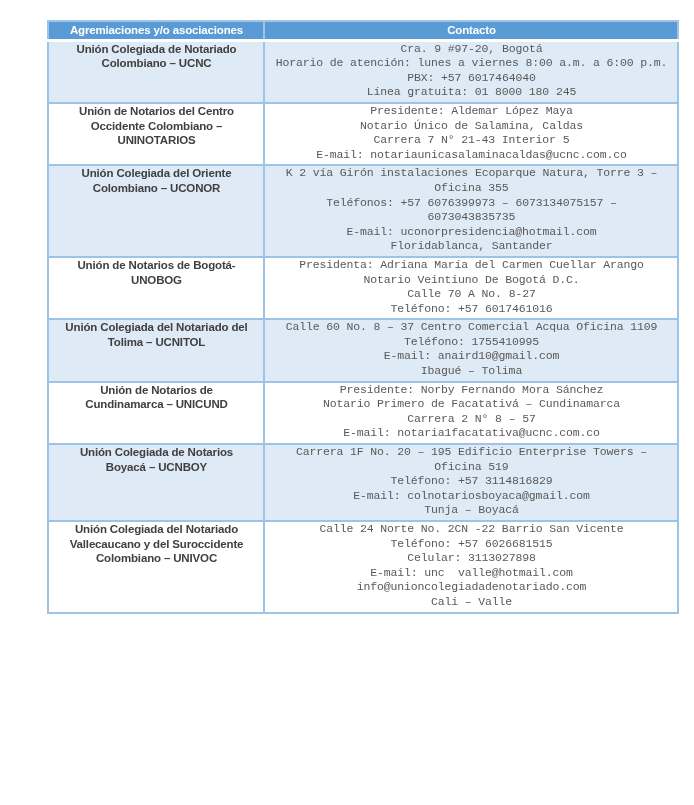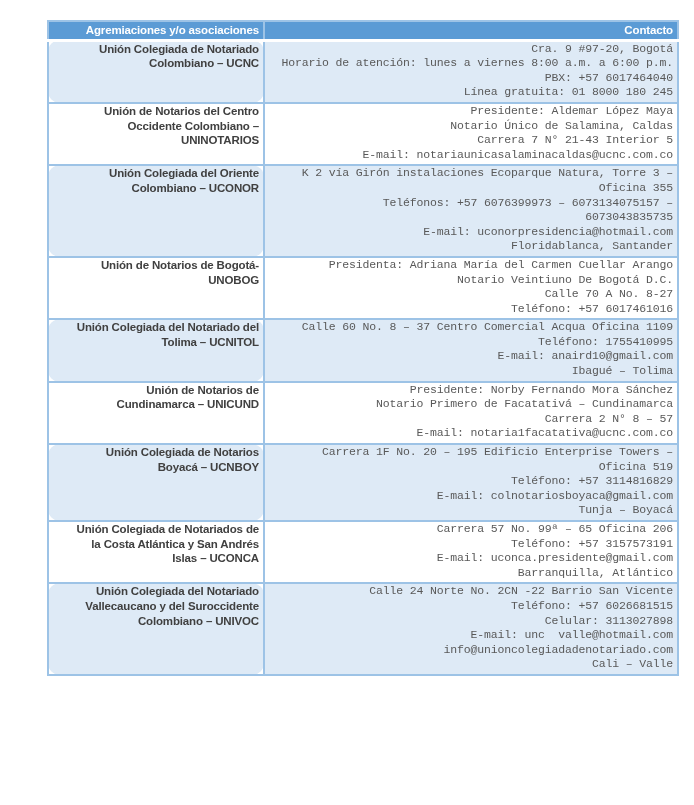--- a/index.html
+++ b/index.html
@@ -18,42 +18,41 @@
   }
   .page{margin:20px 0 0 47px;width:630px;}
   table.assoc{
     border-collapse:collapse;
     width:630px;
     table-layout:fixed;
   }
   table.assoc th, table.assoc td{
     border:2px solid var(--border);
     vertical-align:top;
-    text-align:right;
+    text-align:center;
     padding:0 4px 2px 5px;
     font-size:11.5px;
     line-height:14.6px;
     letter-spacing:-0.15px;
     white-space:pre-wrap;
     overflow-wrap:break-word;
   }
   table.assoc th{
     background:var(--header-bg);
     color:var(--header-text);
     font-weight:bold;
     border-bottom:3px solid #FFFFFF;
     padding-top:1px;
     padding-bottom:1px;
   }
   col.c-name{width:216px;}
   col.c-contact{width:414px;}
   td.name-cell{
     font-weight:bold;
     color:var(--name-text);
-    border-radius:12px;
   }
   td.contact-cell{
     color:var(--contact-text);
     font-family:Liberation Mono, monospace;
   }
   tbody tr:nth-child(odd){background:var(--band-bg);}
   tbody tr:nth-child(even){background:#FFFFFF;}
 </style>
 </head>
 <body>
@@ -125,29 +124,20 @@
       <tr>
         <td class="name-cell">Unión Colegiada de Notarios
 Boyacá – UCNBOY</td>
         <td class="contact-cell">Carrera 1F No. 20 – 195 Edificio Enterprise Towers –
 Oficina 519
 Teléfono: +57 3114816829
 E-mail: colnotariosboyaca@gmail.com
 Tunja – Boyacá</td>
       </tr>
       <tr>
-        <td class="name-cell">Unión Colegiada de Notariados de
-la Costa Atlántica y San Andrés
-Islas – UCONCA</td>
-        <td class="contact-cell">Carrera 57 No. 99ª – 65 Oficina 206
-Teléfono: +57 3157573191
-E-mail: uconca.presidente@gmail.com
-Barranquilla, Atlántico</td>
-      </tr>
-      <tr>
         <td class="name-cell">Unión Colegiada del Notariado
 Vallecaucano y del Suroccidente
 Colombiano – UNIVOC</td>
         <td class="contact-cell">Calle 24 Norte No. 2CN -22 Barrio San Vicente
 Teléfono: +57 6026681515
 Celular: 3113027898
 E-mail: unc  valle@hotmail.com
 info@unioncolegiadadenotariado.com
 Cali – Valle</td>
       </tr>

